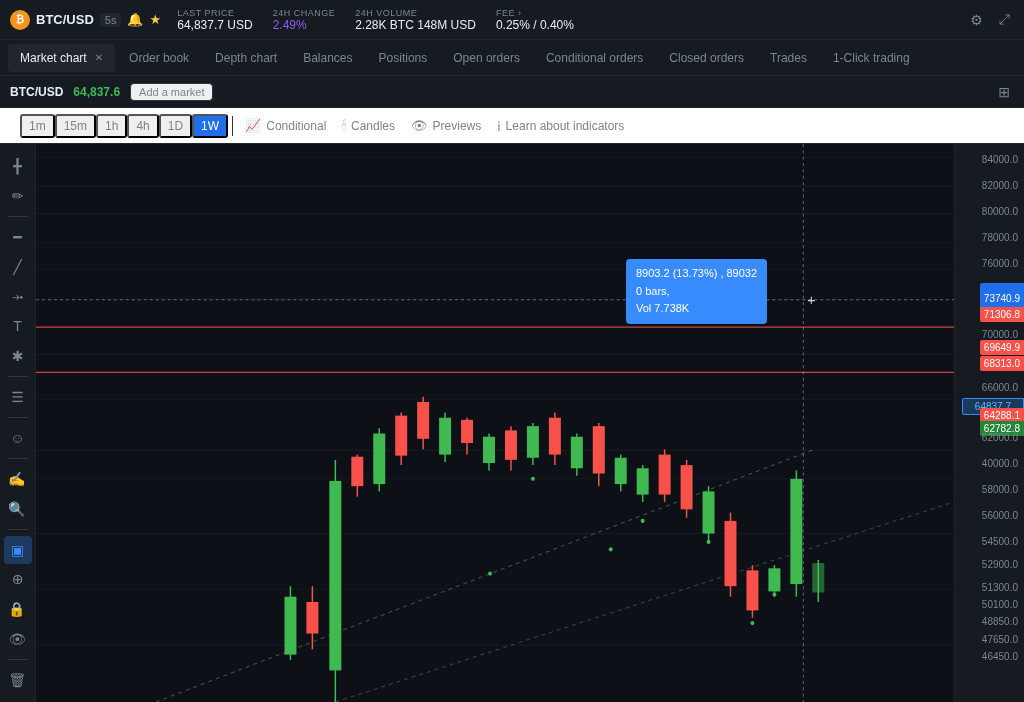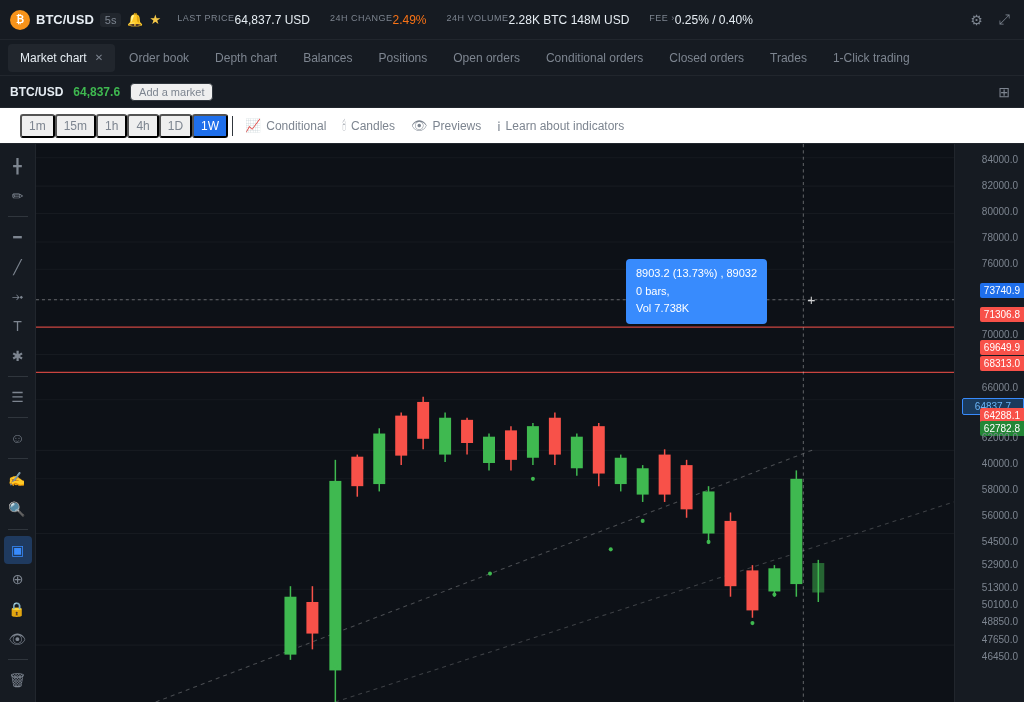--- a/index.html
+++ b/index.html
@@ -56,24 +56,24 @@
       border-radius: 3px;
     }
     .star-icon { color: #f7c948; font-size: 13px; }
     .bell-icon { color: #7d8590; font-size: 13px; }
 
     .market-stats {
       display: flex;
       gap: 20px;
       align-items: center;
     }
-    .stat-block { display: flex; flex-direction: row; }
+    .stat-block { display: flex; flex-direction: column; }
     .stat-label { font-size: 9px; color: #7d8590; text-transform: uppercase; letter-spacing: 0.5px; }
     .stat-value { font-size: 12px; color: #e6edf3; font-weight: 500; }
-    .stat-value.green { color: #f97316; }
+    .stat-value.green { color: #8b5cf6; }
 
     .top-right {
       margin-left: auto;
       display: flex;
       align-items: center;
       gap: 8px;
     }
     .icon-btn {
       color: #7d8590;
       cursor: pointer;
@@ -524,21 +524,21 @@
 
   <div class="price-axis">
 
     <div style="position:absolute; top:0; right:0; bottom:0; width:48px;">
       <span class="axis-price" style="top:10px;">84000.0</span>
       <span class="axis-price" style="top:36px;">82000.0</span>
       <span class="axis-price" style="top:62px;">80000.0</span>
       <span class="axis-price" style="top:88px;">78000.0</span>
       <span class="axis-price" style="top:114px;">76000.0</span>
 
-      <div style="position:absolute; top:139px; right:0; background:#1f6feb; color:white; font-size:10px; padding:2px 4px; border-radius:2px 0 0 2px; white-space:nowrap;">73740.9</div>
+      <div style="position:absolute; top:139px; right:0; background:#1f6feb; color:white; font-size:10px; padding:10px 4px; border-radius:2px 0 0 2px; white-space:nowrap;">73740.9</div>
 
       <div style="position:absolute; top:163px; right:0; background:#f85149; color:white; font-size:10px; padding:2px 4px; border-radius:2px 0 0 2px; white-space:nowrap;">71306.8</div>
 
       <span class="axis-price" style="top:185px;margin-left:36px;">70000.0</span>
 
       <div style="position:absolute; top:196px; right:0; background:#f85149; color:white; font-size:10px; padding:2px 4px; border-radius:2px 0 0 2px; white-space:nowrap;">69649.9</div>
 
       <div style="position:absolute; top:212px; right:0; background:#f85149; color:white; font-size:10px; padding:2px 4px; border-radius:2px 0 0 2px; white-space:nowrap;">68313.0</div>
 
       <span class="axis-price" style="top:238px;">66000.0</span>

